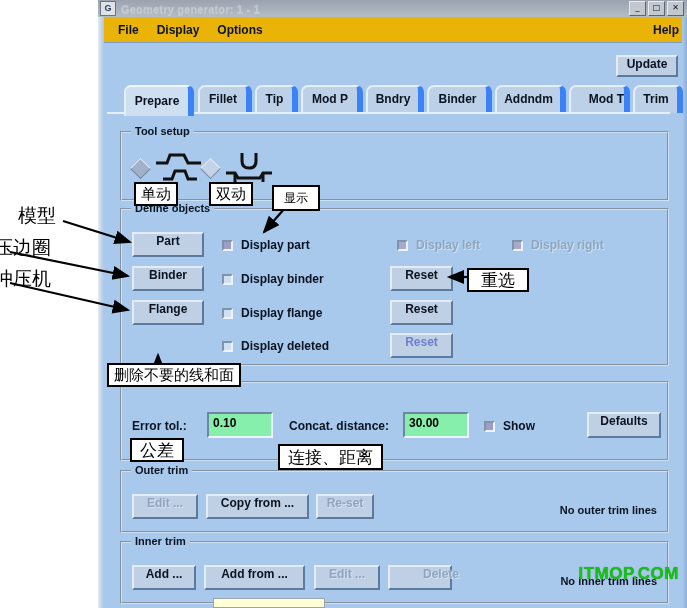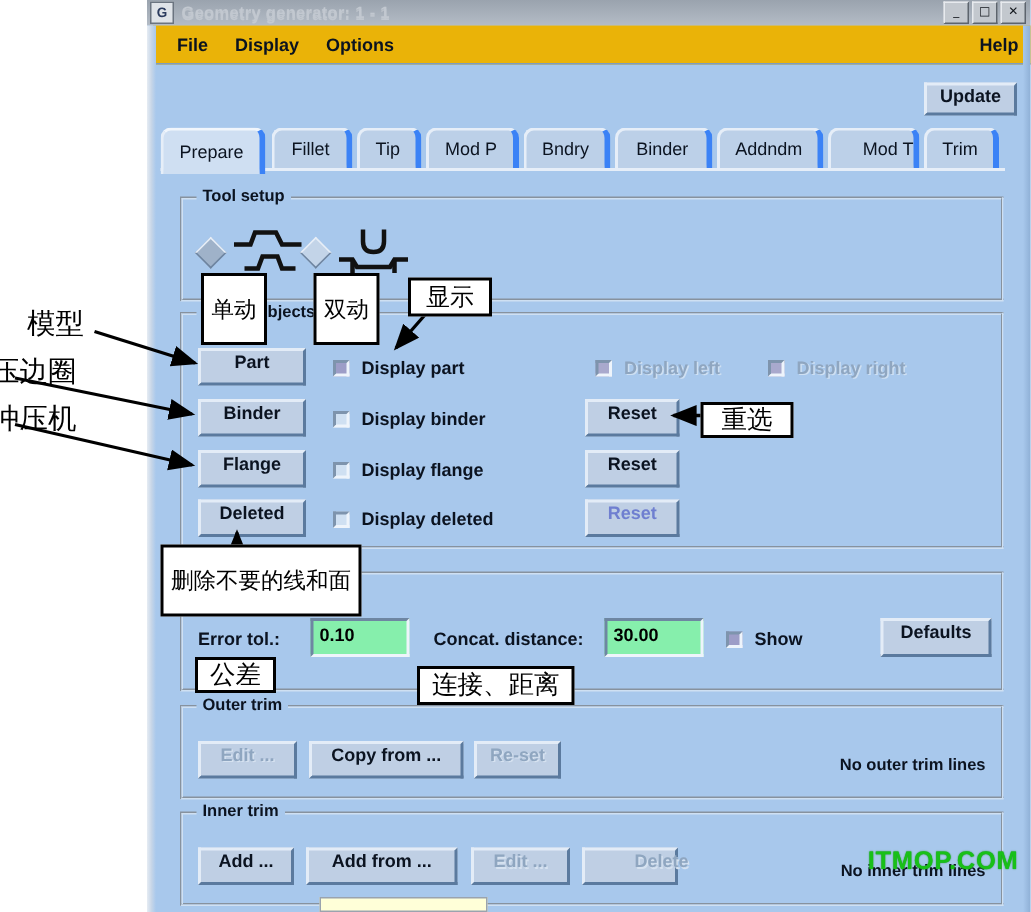--- a/index.html
+++ b/index.html
@@ -47,23 +47,23 @@
     text-align:center;box-sizing:border-box;cursor:default;padding:0;
   }
   .btn.disabled{color:#8fa6c0;text-shadow:1px 1px 0 #d6e2f0;}
   .btn.bluelabel{color:#6f7fd0;}
 
   .update{position:absolute;right:9px;top:55px;width:62px;height:22px;}
 
   
   .tabs{position:absolute;left:9px;top:85px;width:563px;height:28px;}
   .tab{position:absolute;top:0;height:28px;background:#bcd0e8;
-    border-top:2px solid #e6eef8;border-left:2px solid #e6eef8;border-right:4px solid #3b82f6;
+    border-top:2px solid #e6eef8;border-left:2px solid #e6eef8;border-right:6px solid #3b82f6;
     border-radius:7px 7px 0 0;box-sizing:border-box;
-    font-size:12px;font-weight:normal;color:#0b1320;text-align:center;line-height:25px;}
+    font-size:12px;font-weight:bold;color:#0b1320;text-align:center;line-height:25px;margin-left:17px;}
   .tab.active{background:#cfdff2;height:31px;line-height:28px;z-index:5;border-top-color:#f1f6fc;}
   .tabline{position:absolute;left:9px;top:112px;width:563px;height:2px;background:#e6eef8;}
 
   
   .group{position:absolute;box-sizing:border-box;border:2px groove #cfe0f2;}
   .group > .glabel{position:absolute;top:-8px;left:9px;background:#a8c8ec;padding:0 4px;
     font-size:11px;font-weight:bold;color:#0b1320;}
 
   
   .cb{width:11px;height:11px;box-sizing:border-box;
@@ -86,21 +86,21 @@
     border-right:2px solid #eef4fb;border-bottom:2px solid #eef4fb;
     font-size:12px;font-weight:bold;color:#000;padding:2px 4px;
     font-family:"Liberation Sans",sans-serif;}
 
   .stxt{position:absolute;font-size:12px;font-weight:bold;color:#0b1320;}
   .rtxt{position:absolute;font-size:11px;font-weight:bold;color:#0b1320;}
 
   
   .anno{position:absolute;background:#ffffff;border:2px solid #000;
     font-family:"DejaVu Sans",sans-serif;font-size:15px;color:#000;
-    padding:13px 5px;white-space:nowrap;line-height:18px;z-index:40;}
+    padding:1px 5px;white-space:nowrap;line-height:18px;z-index:40;}
   .annotext{position:absolute;font-family:"DejaVu Sans",sans-serif;font-size:19px;color:#000;
     white-space:nowrap;z-index:40;}
   svg.arrows{position:absolute;left:0;top:0;width:687px;height:608px;z-index:35;pointer-events:none;}
 
   .watermark{position:absolute;right:8px;bottom:24px;font-size:17px;font-weight:bold;
     color:#18c018;font-family:"Liberation Sans",sans-serif;letter-spacing:.5px;z-index:30;
     text-shadow:0 0 1px #0a8a0a;}
 
   .bottomstrip{position:absolute;left:115px;bottom:0;width:110px;height:8px;background:#ffffd8;
     border:1px solid #9aa3ae;}
@@ -192,21 +192,20 @@
       </div>
       <div class="btn" style="position:absolute;left:268px;top:56px;width:63px;height:25px;">Reset</div>
 
       <div class="btn" style="position:absolute;left:10px;top:90px;width:72px;height:25px;">Flange</div>
       <div class="cb-row" style="left:100px;top:96px;">
         <div class="cb"></div>
         <div class="cb-lbl">Display flange</div>
       </div>
       <div class="btn" style="position:absolute;left:268px;top:90px;width:63px;height:25px;">Reset</div>
 
-      <div class="btn" style="position:absolute;left:10px;top:123px;width:72px;height:25px;">Deleted</div>
       <div class="cb-row" style="left:100px;top:129px;">
         <div class="cb"></div>
         <div class="cb-lbl">Display deleted</div>
       </div>
       <div class="btn bluelabel" style="position:absolute;left:268px;top:123px;width:63px;height:25px;">Reset</div>
     </div>
 
     <div class="group" style="left:22px;top:381px;width:549px;height:80px;">
       <div class="glabel">Part boundary</div>
       <div class="stxt" style="left:10px;top:36px;">Error tol.:</div>
@@ -259,20 +258,20 @@
 
     <line x1="158" y1="368" x2="158" y2="355" stroke="#000" stroke-width="2.2" marker-end="url(#ah)"></line>
   </svg>
 
   <div class="annotext" style="left:18px;top:203px;">模型</div>
   <div class="annotext" style="left:-6px;top:235px;">压边圈</div>
   <div class="annotext" style="left:-6px;top:266px;">冲压机</div>
 
   <div class="anno" style="left:134px;top:182px;">单动</div>
   <div class="anno" style="left:209px;top:182px;">双动</div>
-  <div class="anno" style="left:272px;top:185px;font-size:16px;padding:2px 10px;">显示</div>
+  <div class="anno" style="left:272px;top:185px;font-size:12px;padding:2px 10px;">显示</div>
   <div class="anno" style="left:467px;top:268px;font-size:17px;padding:1px 12px;">重选</div>
   <div class="anno" style="left:107px;top:363px;font-size:15px;">删除不要的线和面</div>
   <div class="anno" style="left:130px;top:438px;font-size:17px;padding:1px 8px;">公差</div>
   <div class="anno" style="left:278px;top:444px;font-size:17px;padding:2px 8px;">连接、距离</div>
 
   <div class="watermark">ITMOP.COM</div>
 </div>
 
 </body></html>

